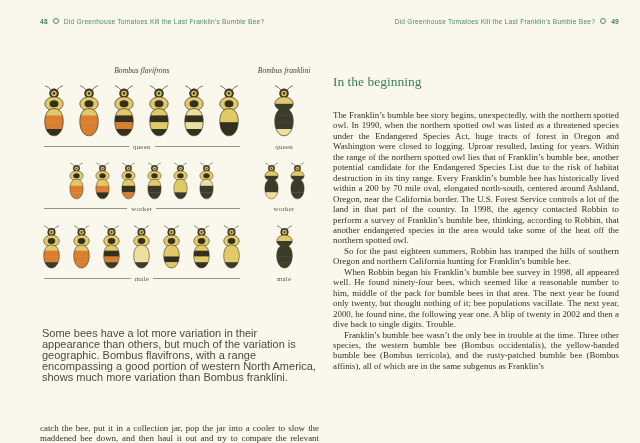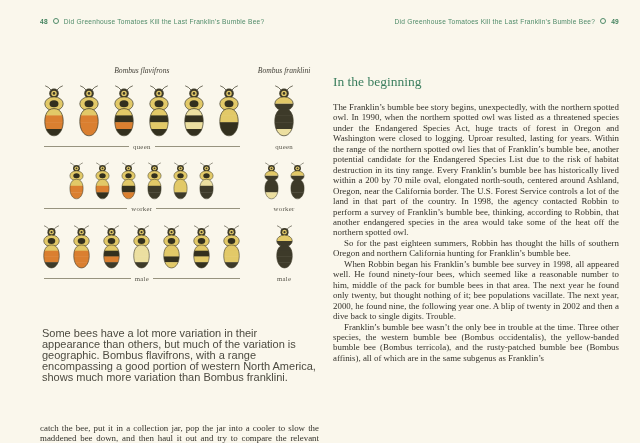--- a/index.html
+++ b/index.html
@@ -42,21 +42,21 @@
     margin:6px 2px 12px;
   }
   
   .bodytext p{
     font-size:8.9px;line-height:10.45px;text-align:justify;
     color:#34322b;margin:0;
   }
   .bodytext p.indent{text-indent:11px;}
   h2.section{
     font-family:"Liberation Serif",serif;font-weight:normal;
-    font-size:13.5px;color:#3b7e5e;margin:12px 0 12px;
+    font-size:13.5px;color:#3b7e5e;margin:12px 0 20px;
   }
 </style>
 </head>
 <body>
 
 <div class="spread">
 
   <div class="page left">
     <div class="runhead">
       <span class="pagenum">48</span>
@@ -669,19 +669,19 @@
   <div class="page right">
     <div class="runhead rhs">
       <span>Did Greenhouse Tomatoes Kill the Last Franklin’s Bumble Bee?</span>
       <span class="ornament"></span>
       <span class="pagenum">49</span>
     </div>
 
     <div class="bodytext">
       <h2 class="section">In the beginning</h2>
       <p>The Franklin’s bumble bee story begins, unexpectedly, with the northern spotted owl. In 1990, when the northern spotted owl was listed as a threatened species under the Endangered Species Act, huge tracts of forest in Oregon and Washington were closed to logging. Uproar resulted, lasting for years. Within the range of the northern spotted owl lies that of Franklin’s bumble bee, another potential candidate for the Endangered Species List due to the risk of habitat destruction in its tiny range. Every Franklin’s bumble bee has historically lived within a 200 by 70 mile oval, elongated north-south, centered around Ashland, Oregon, near the California border. The U.S. Forest Service controls a lot of the land in that part of the country. In 1998, the agency contacted Robbin to perform a survey of Franklin’s bumble bee, thinking, according to Robbin, that another endangered species in the area would take some of the heat off the northern spotted owl.</p>
-      <p class="indent">So for the past eighteen summers, Robbin has thought the hills of southern Oregon and northern California hunting for Franklin’s bumble bee.</p>
+      <p class="indent">So for the past eighteen summers, Robbin has tramped the hills of southern Oregon and northern California hunting for Franklin’s bumble bee.</p>
       <p class="indent">When Robbin began his Franklin’s bumble bee survey in 1998, all appeared well. He found ninety-four bees, which seemed like a reasonable number to him, middle of the pack for bumble bees in that area. The next year he found only twenty, but thought nothing of it; bee populations vacillate. The next year, 2000, he found nine, the following year one. A blip of twenty in 2002 and then a dive back to single digits. Trouble.</p>
       <p class="indent">Franklin’s bumble bee wasn’t the only bee in trouble at the time. Three other species, the western bumble bee (Bombus occidentalis), the yellow-banded bumble bee (Bombus terricola), and the rusty-patched bumble bee (Bombus affinis), all of which are in the same subgenus as Franklin’s</p>
     </div>
   </div>
 
 </div>
 
 </body></html>

